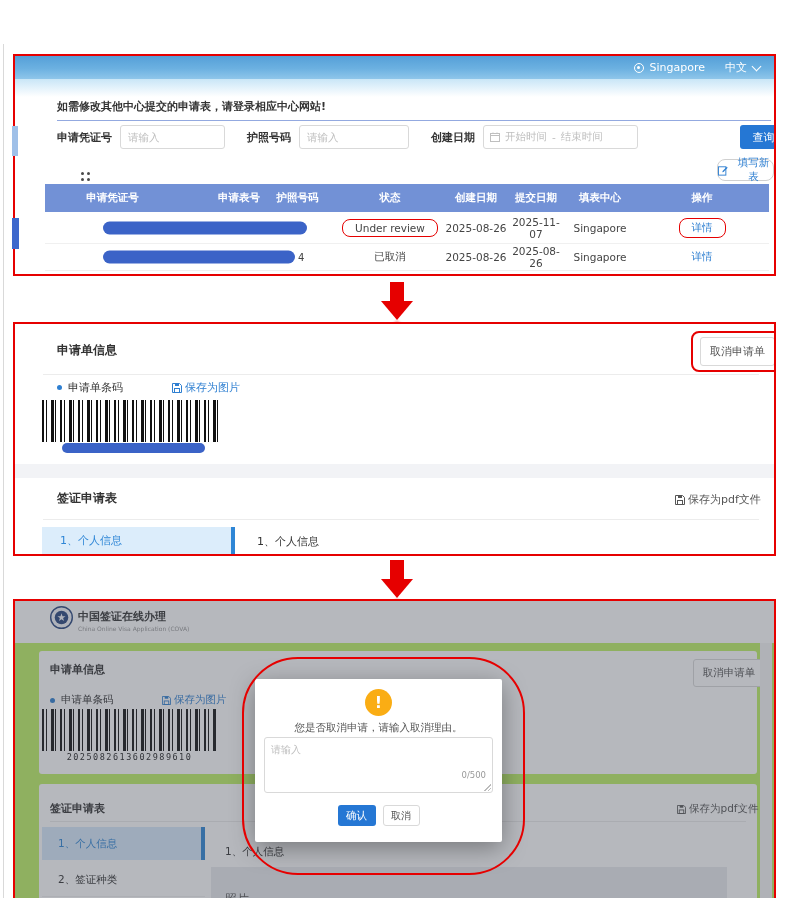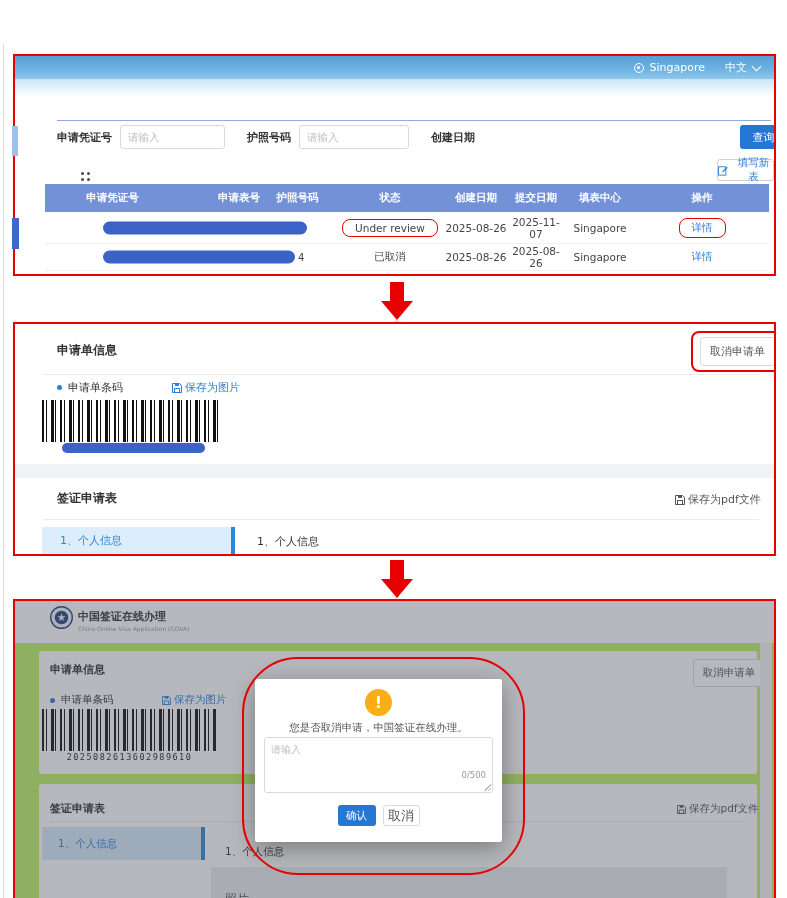--- a/index.html
+++ b/index.html
@@ -49,21 +49,21 @@
          padding:0 7px; outline:none; font-family:inherit; background:#fff; }
   .inp::placeholder { color:#bfbfbf; }
   .inp1 { width:105px; margin-right:22px; }
   .inp2 { width:110px; margin-right:22px; }
   .date-box { width:155px; height:24px; border:1px solid #d9d9d9; border-radius:3px; display:flex;
               align-items:center; gap:5px; padding:0 6px; color:#bfbfbf; font-size:10.5px; }
   .btn-blue { background:#2577d4; color:#fff; border:none; border-radius:3px; font-size:11px;
               padding:5px 12px; font-family:inherit; }
   .search-btn { left:725px; top:69px; width:47px; height:24px; }
   .newform-btn { left:702px; top:103px; height:22px; background:#fff; border:1px solid #d0d0d0;
-                 border-radius:3px; color:#2e7fd1; font-size:10.5px; display:flex; align-items:center;
+                 border-radius:8px; color:#2e7fd1; font-size:10.5px; display:flex; align-items:center;
                  gap:6px; padding:0 0; font-family:inherit; }
 
   .drag-dots { left:66px; top:116px; width:12px; height:18px; display:grid;
                grid-template-columns:4px 4px; grid-auto-rows:4px; gap:2px; }
   .drag-dots i { width:3px; height:3px; background:#4a4a4a; border-radius:50%; }
 
   .tbl { left:30px; top:128px; width:724px; }
   .thead { display:flex; height:28px; align-items:center; background:#7291d6; color:#fff;
            font-size:10.5px; font-weight:bold; }
   .trow { display:flex; align-items:center; position:relative; font-size:10.5px; color:#444;
@@ -150,21 +150,21 @@
   .ta { width:229px; height:56px; border:1px solid #d9d9d9; border-radius:3px; resize:none;
         font-size:10px; color:#333; font-family:inherit; padding:5px 6px; outline:none; }
   .ta::placeholder { color:#c0c0c0; }
   .counter { position:absolute; right:7px; bottom:13px; font-size:8.5px; color:#999; }
   .ta-wrap::after { content:""; position:absolute; right:2px; bottom:2px; width:7px; height:7px;
         background:linear-gradient(135deg,transparent 50%,#bbb 50%,#bbb 60%,transparent 60%,
         transparent 75%,#bbb 75%,#bbb 85%,transparent 85%); }
   .modal-btns { left:0; top:126px; width:247px; display:flex; justify-content:center; gap:7px; }
   .btn-confirm { background:#2577d4; color:#fff; border:none; border-radius:3px; font-size:10.5px;
                  width:38px; height:21px; font-family:inherit; }
-  .btn-cancel { width:37px; height:21px; font-size:13px; border-radius:3px; }
+  .btn-cancel { width:37px; height:21px; font-size:10px; border-radius:3px; }
   .modal-ring { left:227px; top:56px; width:283px; height:218px; border:2px solid #e60000;
                 border-radius:56px; z-index:30; }
   svg.ic { display:block; }
 </style>
 </head>
 <body>
 
 <div class="stage">
   <div class="abs page-left-line"></div>
   <div class="abs page-bottom-strip"></div>
@@ -172,28 +172,40 @@
   <div id="panel1" class="abs panel">
     <div class="abs sky"></div>
     <div class="abs sky2"></div>
     <div class="abs topbar-right">
       <span class="loc-icon"></span>
       <span>Singapore</span>
       <span class="lang">中文</span>
       <span class="chev"></span>
     </div>
 
+    <div class="abs notice">如需修改其他中心提交的申请表，请登录相应中心网站!</div>
     <div class="abs divider1"></div>
 
     <div class="abs form-row">
       <span class="f-label">申请凭证号</span>
       <input class="inp inp1" placeholder="请输入" style="">
       <span class="f-label">护照号码</span>
       <input class="inp inp2" placeholder="请输入" style="">
       <span class="f-label">创建日期</span>
+      <span class="date-box">
+        <svg class="ic" width="10" height="10" viewBox="0 0 10 10">
+            <rect x="0.5" y="1.5" width="9" height="8" fill="none" stroke="#bfbfbf"></rect>
+            <line x1="0.5" y1="3.5" x2="9.5" y2="3.5" stroke="#bfbfbf"></line>
+            <line x1="3" y1="0.5" x2="3" y2="2" stroke="#bfbfbf"></line>
+            <line x1="7" y1="0.5" x2="7" y2="2" stroke="#bfbfbf"></line>
+          </svg>
+        <span>开始时间</span>
+        <span>-</span>
+        <span>结束时间</span>
+      </span>
     </div>
     <button class="abs btn-blue search-btn">查询</button>
     <button class="abs newform-btn">
       <svg class="ic" width="11" height="11" viewBox="0 0 11 11">
           <rect x="0.5" y="1.5" width="8" height="9" fill="none" stroke="#2e7fd1"></rect>
           <path d="M5 6 L9.5 1.5 L10.5 2.5 L6 7 L4.7 7.3 Z" fill="#2e7fd1"></path>
         </svg>
       <span>填写新表</span>
     </button>
 
@@ -341,33 +353,34 @@
       <svg class="ic" width="9" height="9" viewBox="0 0 10 10">
           <path d="M0.5 0.5 H7.5 L9.5 2.5 V9.5 H0.5 Z" fill="none" stroke="#555"></path>
           <rect x="2.5" y="5.5" width="5" height="4" fill="none" stroke="#555"></rect>
           <rect x="3" y="0.5" width="4" height="2.5" fill="#555"></rect>
         </svg>
       <span>保存为pdf文件</span>
     </span>
     <div class="abs hr p3-hr"></div>
 
     <div class="abs p3-side p3-tab1">1、个人信息</div>
+    <div class="abs p3-side p3-tab2">2、签证种类</div>
     <div class="abs p3-side p3-tab3">5、工作情况</div>
     <div class="abs p3-section">1、个人信息</div>
     <div class="abs p3-photo">
       <div class="abs p3-photo-label">照片</div>
       <div class="abs p3-photo-inner"></div>
     </div>
     <div class="abs p3-scrollstrip"></div>
 
     <div class="abs p3-overlay"></div>
 
     <div class="abs modal">
       <div class="abs warn">!</div>
-      <div class="abs modal-msg">您是否取消申请，中国签证在线办理。</div>
+      <div class="abs modal-msg">您是否取消申请，请输入取消理由。</div>
       <div class="abs ta-wrap">
         <textarea class="ta" placeholder="请输入" style=""></textarea>
         <span class="counter">0/500</span>
       </div>
       <div class="abs modal-btns">
         <button class="btn-confirm">确认</button>
         <button class="ghost-btn btn-cancel">取消</button>
       </div>
     </div>
     <div class="abs modal-ring"></div>

